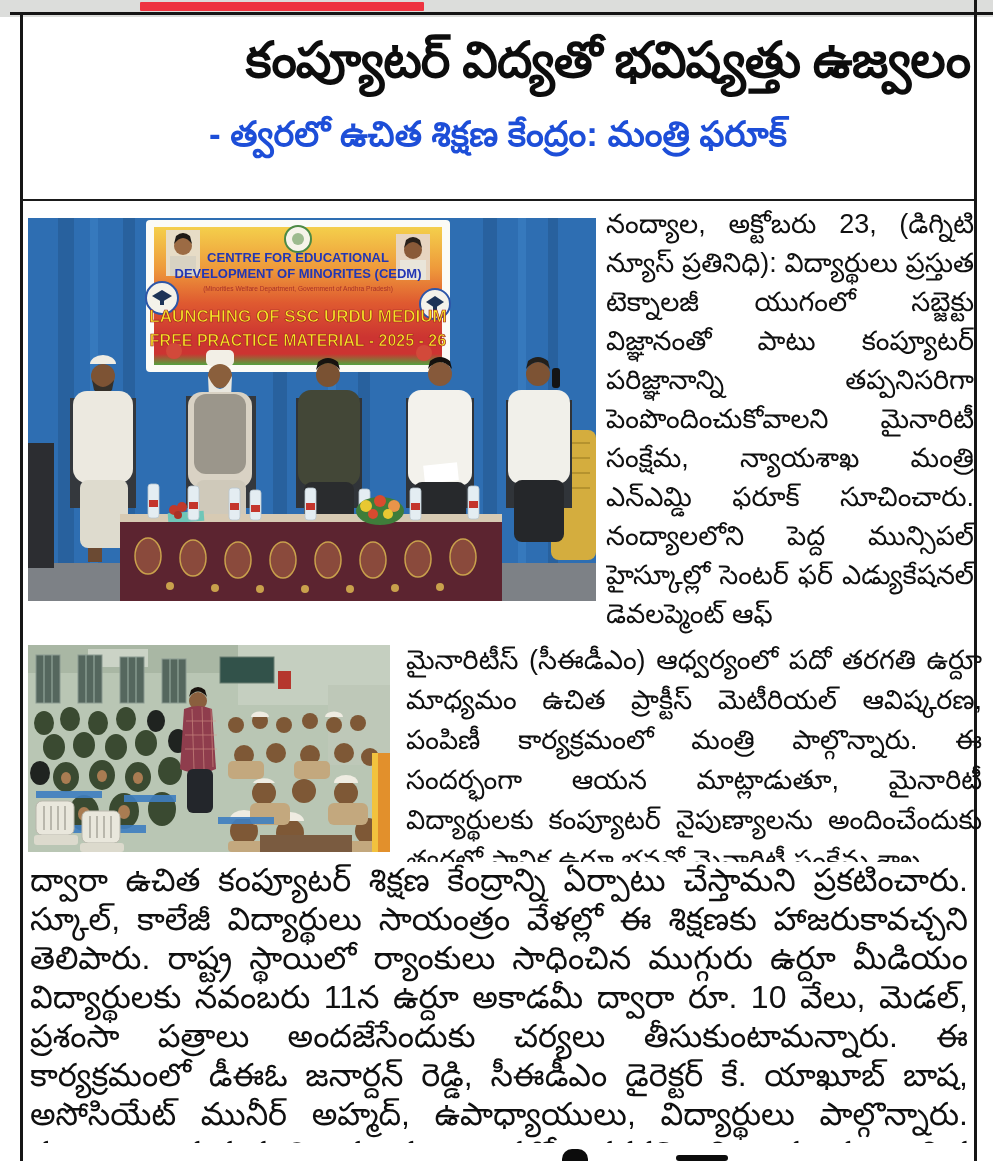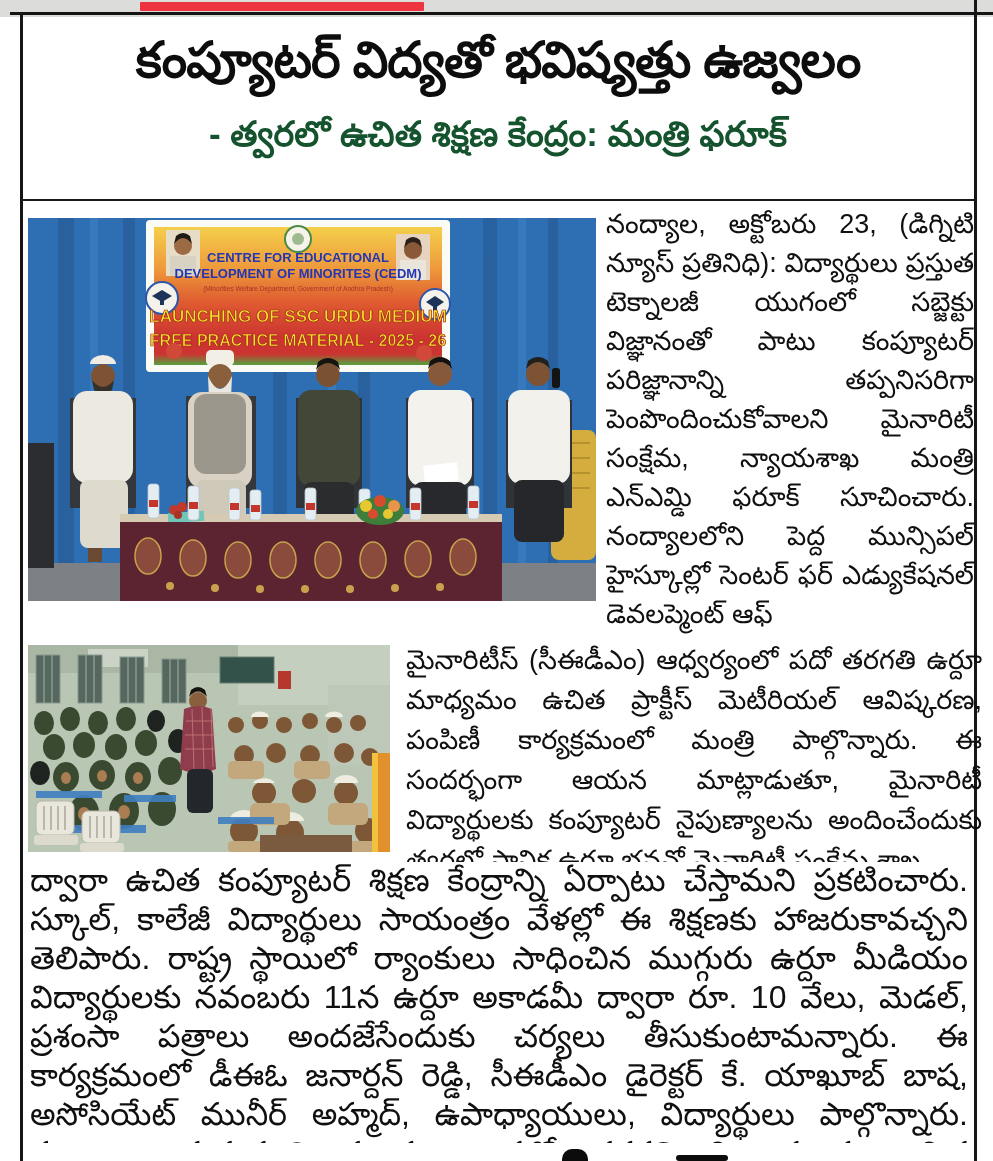--- a/index.html
+++ b/index.html
@@ -11,27 +11,27 @@
   .abs{position:absolute;text-align:center;}
   
   .topband{left:0;top:0;width:993px;height:17px;background:#dcdddb;}
   .red-accent{left:140px;top:2px;width:284px;height:9px;background:#ee3340;border-radius:1px;}
   .hrule-top{left:10px;top:12px;width:983px;height:3px;background:#151515;}
   .vrule-left{left:20px;top:12px;width:3px;height:1149px;background:#161616;}
   .vrule-right{left:974px;top:0;width:3px;height:1161px;background:#161616;}
   .hrule-mid{left:21px;top:199px;width:953px;height:2px;background:#1b1b1b;}
 
   .headline{
-    left:26px;top:22px;width:944px;text-align:center;
+    left:26px;top:22px;width:944px;text-align:right;
     font-size:50px;font-weight:800;color:#0d0d0d;line-height:76px;
     letter-spacing:-1px;white-space:nowrap;
   }
   .subheadline{
     left:26px;top:104px;width:944px;text-align:center;
-    font-size:35px;font-weight:700;color:#14532d;line-height:60px;
+    font-size:35px;font-weight:700;color:#1d4ed8;line-height:60px;
     white-space:nowrap;
   }
 
   .bodytext{color:#101010;text-align:justify;}
   .col-right{left:606px;top:205px;width:368px;height:438px;font-size:27px;line-height:39px;overflow:hidden;}
   .col-mid{left:399px;top:640px;width:576px;height:222px;font-size:27px;line-height:40px;overflow:hidden;margin-left:7px;}
   .col-full{left:30px;top:861px;width:938px;height:282px;font-size:32px;line-height:39px;overflow:hidden;}
 
   .photo-dais{left:28px;top:218px;width:568px;height:383px;}
   .photo-audience{left:28px;top:645px;width:362px;height:207px;}

